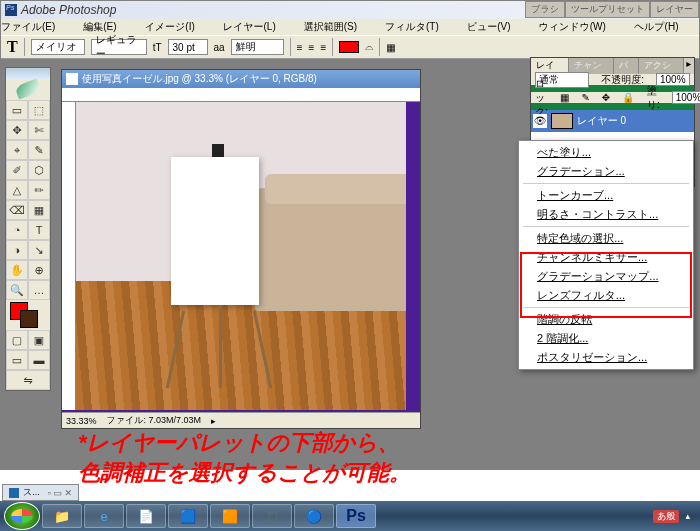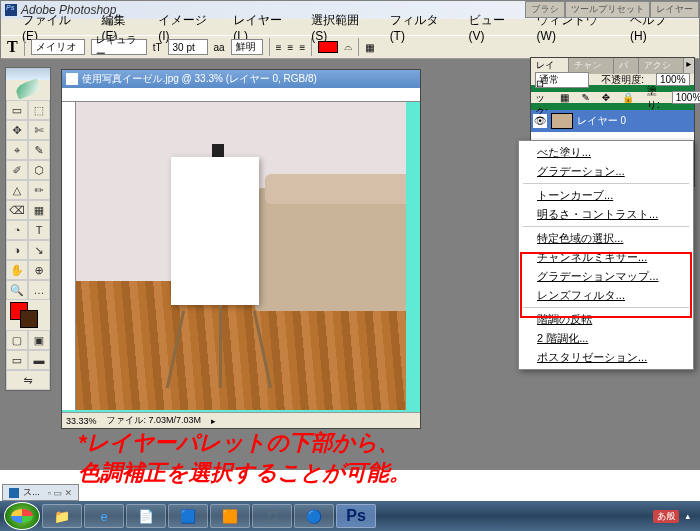--- a/index.html
+++ b/index.html
@@ -1,39 +1,39 @@
 <!DOCTYPE html>
 <html><head>
 <meta charset="utf-8">
 <style>
 * { margin:0; padding:0; box-sizing:border-box; font-family:"MS PGothic","Meiryo",sans-serif; }
 body { width:700px; height:531px; background:#fff; position:relative; overflow:hidden; }
 .ps-window { position:absolute; top:0; left:0; width:700px; height:470px; background:#d4d0c8; border:1px solid #808080; }
 .titlebar { height:18px; background:linear-gradient(to right,#dce4f0,#f0f4fa); display:flex; align-items:center; padding:0 4px; font-size:12px; color:#333;font-style:italic; }
 .ps-icon { width:12px; height:12px; background:#1a3e7a; margin-right:4px; position:relative; }
 .ps-icon::after { content:"Ps"; color:#8ab2e4; font-size:7px; position:absolute; top:0; left:1px; font-weight:bold; }
-.menubar { height:16px; display:flex; align-items:center; padding:0 21px; font-size:12px; gap:21px; background:#ece9d8; }
+.menubar { height:16px; display:flex; align-items:center; padding:0 0; font-size:10px; gap:28px; background:#ece9d8; }
 .menubar span { cursor:default; }
 .options-bar { height:24px; background:#ece9d8; border-top:1px solid #fff; border-bottom:1px solid #999; display:flex; align-items:center; padding:0 6px; gap:6px; font-size:10px; }
 .opt-T { font-family:serif; font-size:16px; font-weight:bold; }
 .opt-sel { background:#fff; border:1px solid #888; padding:0 4px; height:16px; display:inline-flex; align-items:center; }
 .opt-swatch { width:20px; height:12px; background:#f00; border:1px solid #000; }
 .opt-div { width:1px; height:18px; background:#999; }
 .workspace { position:relative; height:calc(100% - 58px); background:#808080; }
 .toolbox { position:absolute; top:8px; left:4px; width:46px; background:#ece9d8; border:1px solid #666; }
 .tb-grip { height:12px; background:linear-gradient(#bcd,#def); }
 .tb-feather { height:20px; position:relative; }
 .tb-feather::after { content:""; position:absolute; left:10px; top:2px; width:24px; height:14px; background:linear-gradient(135deg,#4a7,#fff); border-radius:50% 10% 50% 10%; transform:rotate(-20deg); }
 .tb-grid { display:grid; grid-template-columns:1fr 1fr; }
 .tb-cell { height:20px; border:1px solid #ccc; display:flex; align-items:center; justify-content:center; font-size:11px; color:#333; background:#ece9d8; cursor:pointer; }
 .tb-colors { height:30px; position:relative; }
 .tb-fg { position:absolute; width:18px; height:18px; background:#f00; border:1px solid #000; top:2px; left:4px; }
 .tb-bg { position:absolute; width:18px; height:18px; background:#4a2810; border:1px solid #000; top:10px; left:14px; }
 .tb-mode { display:grid; grid-template-columns:1fr 1fr; }
-.doc-window { position:absolute; top:10px; left:60px; width:360px; height:360px; background:#5eead4; border:1px solid #444; }
+.doc-window { position:absolute; top:10px; left:60px; width:360px; height:360px; background:#4c1d95; border:1px solid #444; }
 .doc-title { height:18px; background:linear-gradient(#7ba7dc,#5a8bc7); color:#fff; font-size:10px; display:flex; align-items:center; padding:0 4px; }
 .doc-title .ico { width:12px; height:12px; background:#fff; margin-right:4px; }
 .rulers { position:absolute; top:18px; left:0; right:0; height:14px; background:#fff; border-bottom:1px solid #888; font-size:7px; display:flex; }
 .ruler-v { position:absolute; top:32px; left:0; width:14px; bottom:18px; background:#fff; border-right:1px solid #888; }
 .canvas { position:absolute; top:32px; left:14px; right:14px; bottom:18px; background:#666; overflow:hidden; }
 .photo { position:absolute; inset:0; }
 .photo-wall { position:absolute; top:0; left:0; right:0; height:58%; background:#e8dfe0; }
 .photo-floor { position:absolute; bottom:0; left:0; right:0; height:42%; background:repeating-linear-gradient(85deg,#b8722f 0,#b8722f 8px,#a56528 8px,#a56528 16px,#c48040 16px,#c48040 24px); }
 .photo-sofa { position:absolute; right:-30px; top:28%; width:55%; height:40%; background:#c9b49a; border-radius:8px 8px 4px 4px; }
 .photo-sofa::before { content:""; position:absolute; top:-14px; left:10px; right:-10px; height:30px; background:#d4c0a8; border-radius:6px; }
@@ -93,21 +93,21 @@
     <span>ヘルプ(H)</span>
   </div>
   <div class="options-bar">
     <span class="opt-T">T</span>
     <span class="opt-div"></span>
     <span class="opt-sel" style="width:54px">メイリオ</span>
     <span class="opt-sel" style="width:56px">レギュラー</span>
     <span>tT</span>
     <span class="opt-sel" style="width:40px">30 pt</span>
     <span>aa</span>
-    <span class="opt-sel" style="width:32px">鮮明</span>
+    <span class="opt-sel" style="width:53px">鮮明</span>
     <span class="opt-div"></span>
     <span>≡</span>
     <span>≡</span>
     <span>≡</span>
     <span class="opt-div"></span>
     <span class="opt-swatch"></span>
     <span>⌓</span>
     <span class="opt-div"></span>
     <span>▦</span>
     <div class="docked-tabs">

